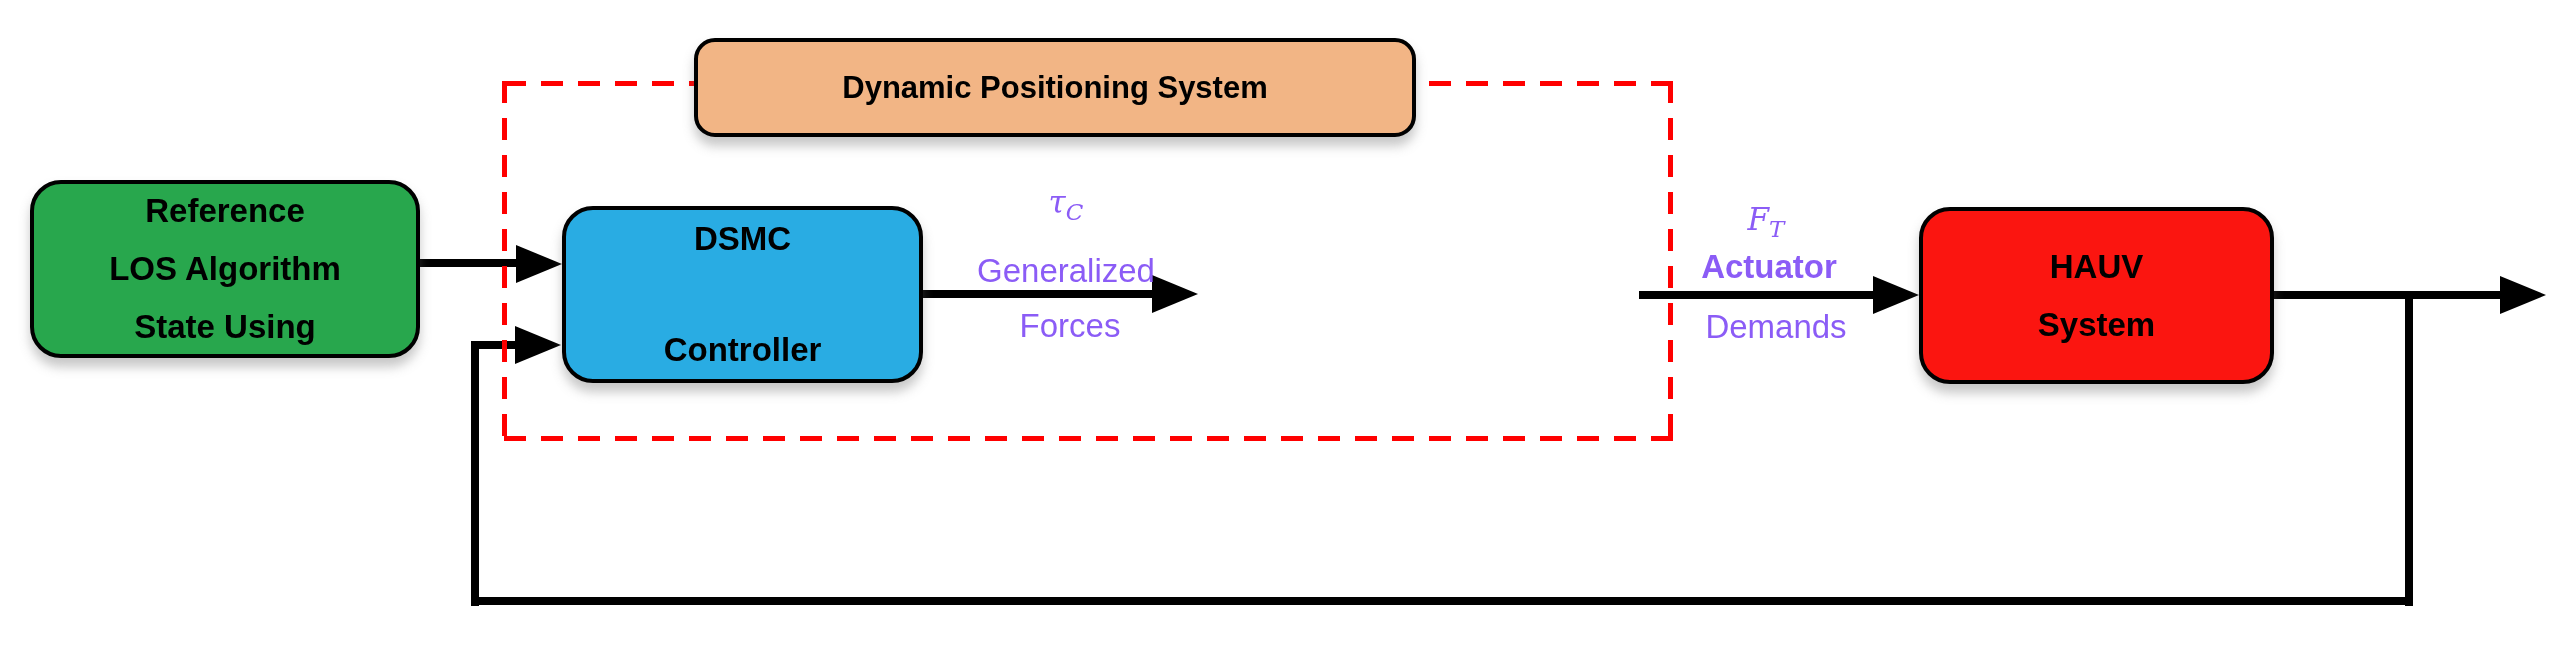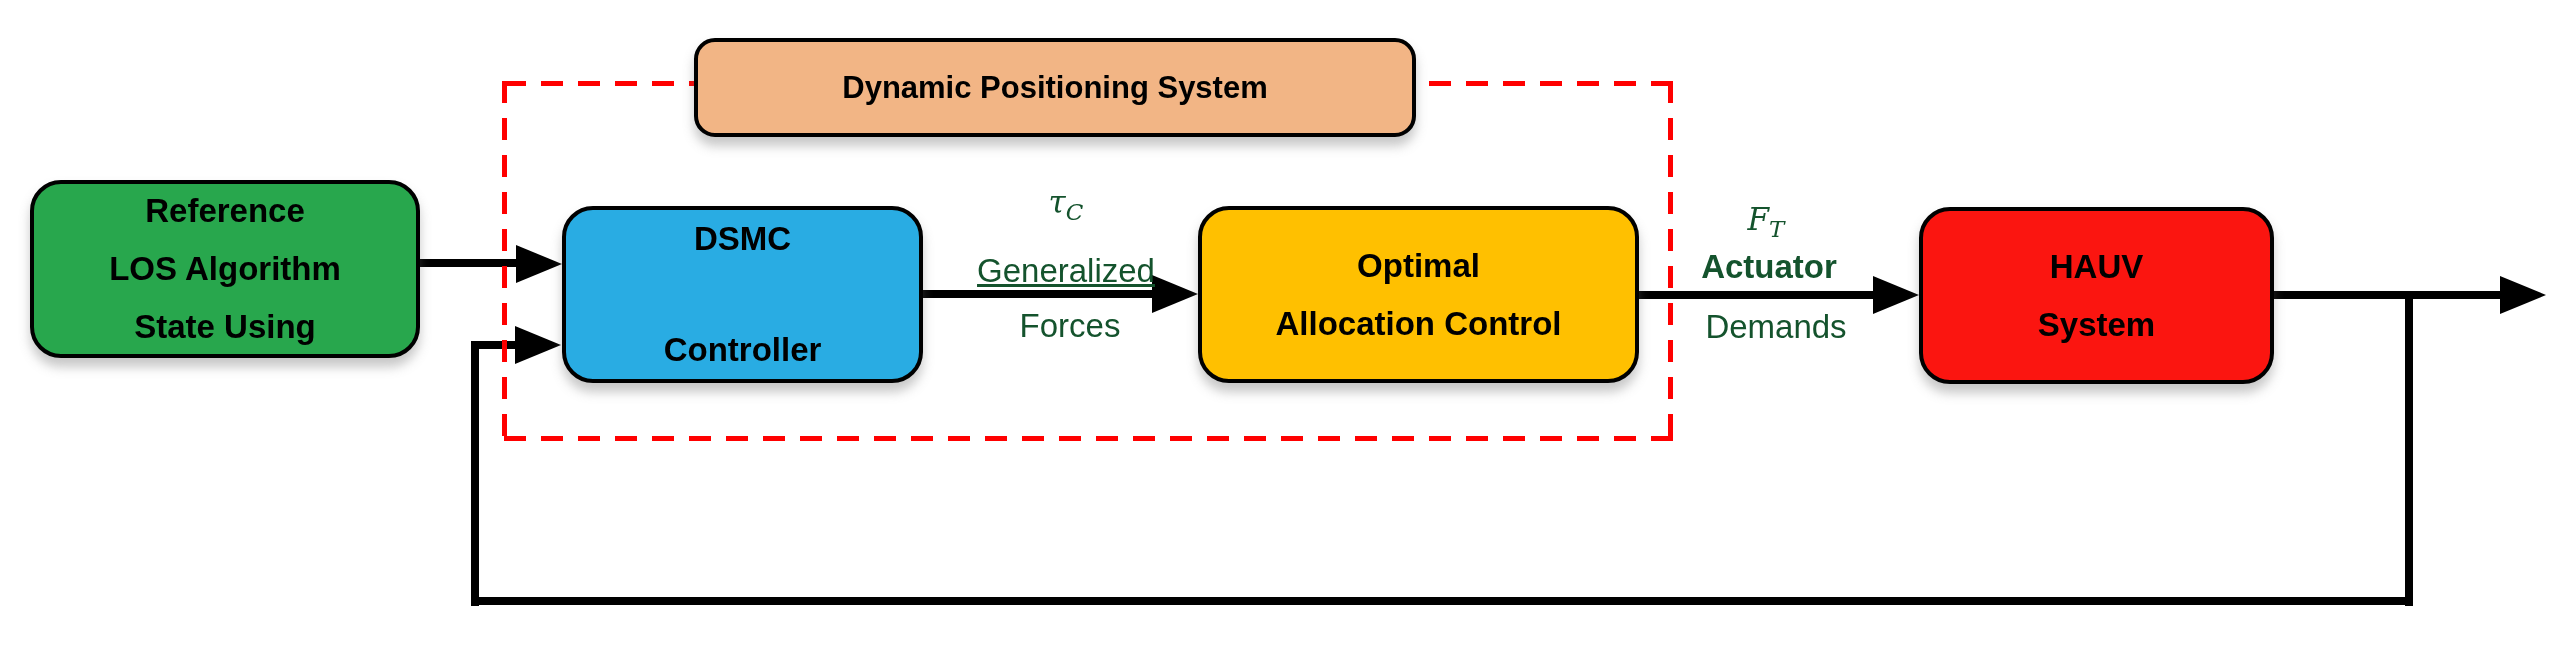--- a/index.html
+++ b/index.html
@@ -45,21 +45,21 @@
   .ahead{
     position:absolute;width:0;height:0;z-index:2;
     border-top:19px solid transparent;
     border-bottom:19px solid transparent;
     border-left:46px solid var(--c-line,#000);
   }
   
   .sig{
     position:absolute;z-index:5;
     transform:translate(-50%,-50%);
-    font-size:33px;color:#14532d;
+    font-size:33px;color:#8b5cf6;
     white-space:nowrap;
   }
   .math{font-family:"DejaVu Serif",serif;font-style:italic;font-size:31px;}
   .math sub{font-size:23px;line-height:0;}
 </style>
 </head>
 <body>
 
 <div class="stage">
 
@@ -94,34 +94,30 @@
 
   <div class="block blk-dps">
     <div class="bline">Dynamic Positioning System</div>
   </div>
 
   <div class="block blk-dsmc">
     <div class="bline">DSMC</div>
     <div class="bline">Controller</div>
   </div>
 
-  <div class="block blk-oac">
-    <div class="bline">Optimal</div>
-    <div class="bline">Allocation Control</div>
-  </div>
 
   <div class="block blk-hauv">
     <div class="bline">HAUV</div>
     <div class="bline">System</div>
   </div>
 
   <div class="sig math" style="left:1066px;top:202px;">
     <span>τ</span><sub>C</sub>
   </div>
-  <div class="sig" style="left:1066px;top:271px;text-decoration:underline;">Generalized</div>
+  <div class="sig" style="left:1066px;top:271px;">Generalized</div>
   <div class="sig" style="left:1070px;top:326px;">Forces</div>
 
   <div class="sig math" style="left:1766px;top:219px;">
     <span>F</span><sub>T</sub>
   </div>
   <div class="sig" style="left:1769px;top:267px;font-weight:bold;">Actuator</div>
   <div class="sig" style="left:1776px;top:327px;">Demands</div>
 
 </div>
 

